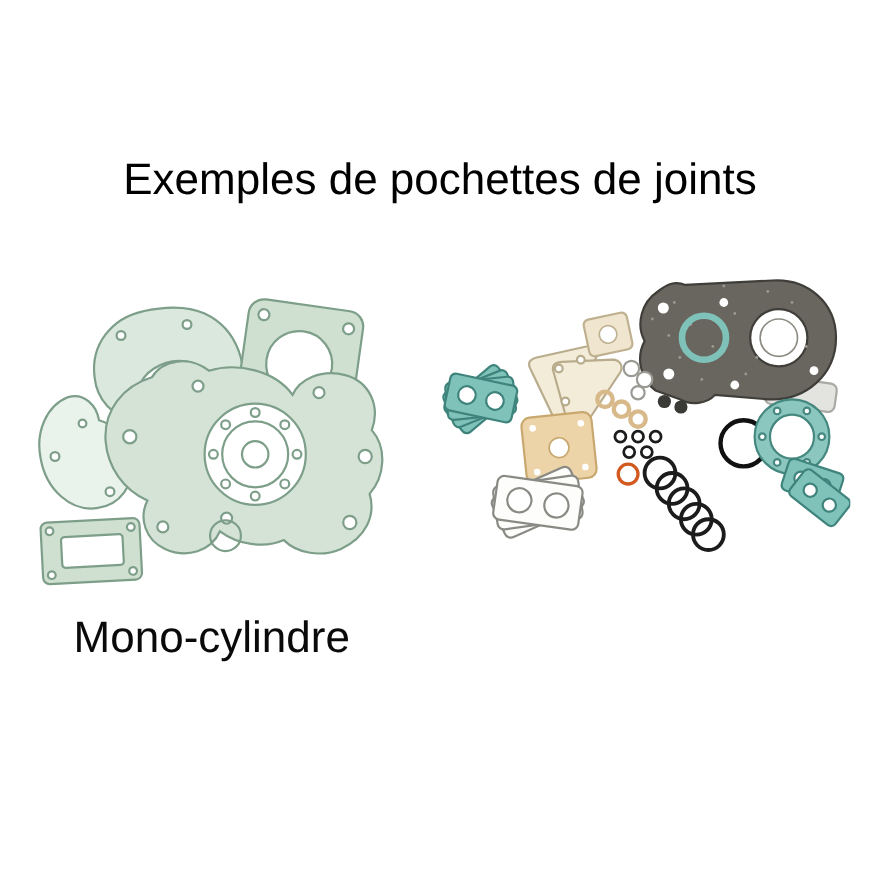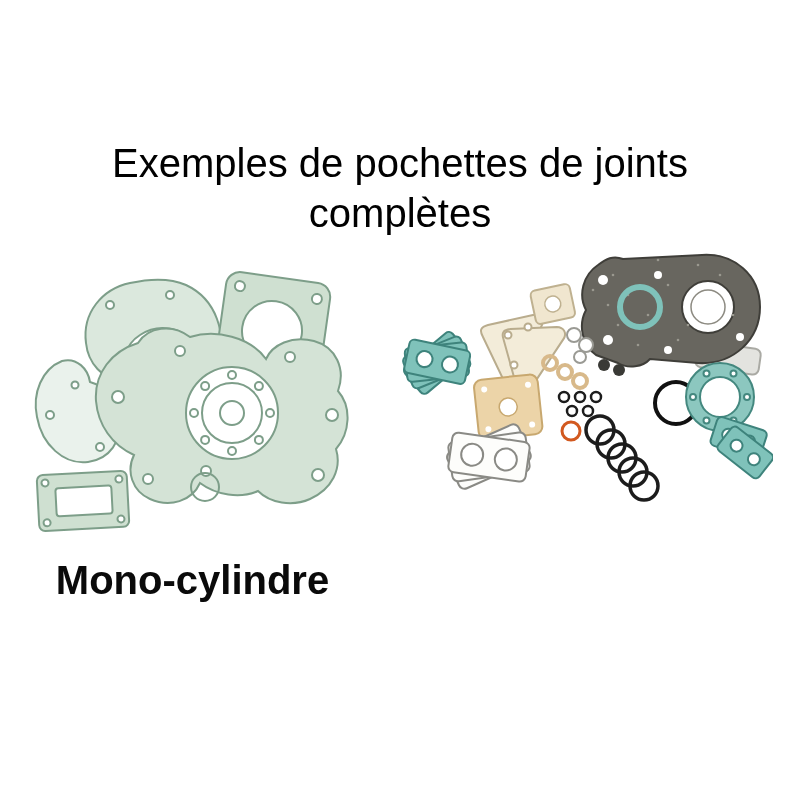--- a/index.html
+++ b/index.html
@@ -8,34 +8,33 @@
     font-family:"Liberation Sans",sans-serif;color:#000;overflow:hidden;
   }
   .title{
     position:absolute;top:138px;left:0;width:800px;text-align:center;
     font-size:40px;line-height:50px;font-weight:400;color:#000;margin:0;
   }
   .fig{position:absolute;}
   .fig-mono{left:20px;top:265px;width:345px;height:280px;}
   .fig-multi{left:368px;top:245px;width:405px;height:280px;}
   .caption{
-    position:absolute;font-size:40px;font-weight:700;text-align:center;color:#0a0a0a;
+    position:absolute;font-size:40px;font-weight:400;text-align:center;color:#0a0a0a;
   }
   .cap-mono{left:20px;top:558px;width:345px;}
   .cap-multi{left:400px;top:566px;width:370px;}
   svg{display:block;}
 </style>
 </head>
 <body>
 
 <div class="page">
 
   <h1 class="title">
     <span>Exemples de pochettes de joints</span><br>
-    <span>complètes</span>
   </h1>
 
   <div class="fig fig-mono">
     <svg width="345" height="280" viewBox="0 0 345 280">
 
       <g stroke="#7d9e89" stroke-width="2">
         <path fill="#eaf2ec" d="M42,96 C22,104 12,128 17,152 C22,180 44,200 68,197 C90,194 102,176 99,154 C97,134 85,121 70,117 C68,104 57,92 42,96 Z"></path>
         <circle cx="30" cy="150" r="4" fill="#fff"></circle>
         <circle cx="80" cy="182" r="4" fill="#fff"></circle>
         <circle cx="55" cy="120" r="3.5" fill="#fff"></circle>

